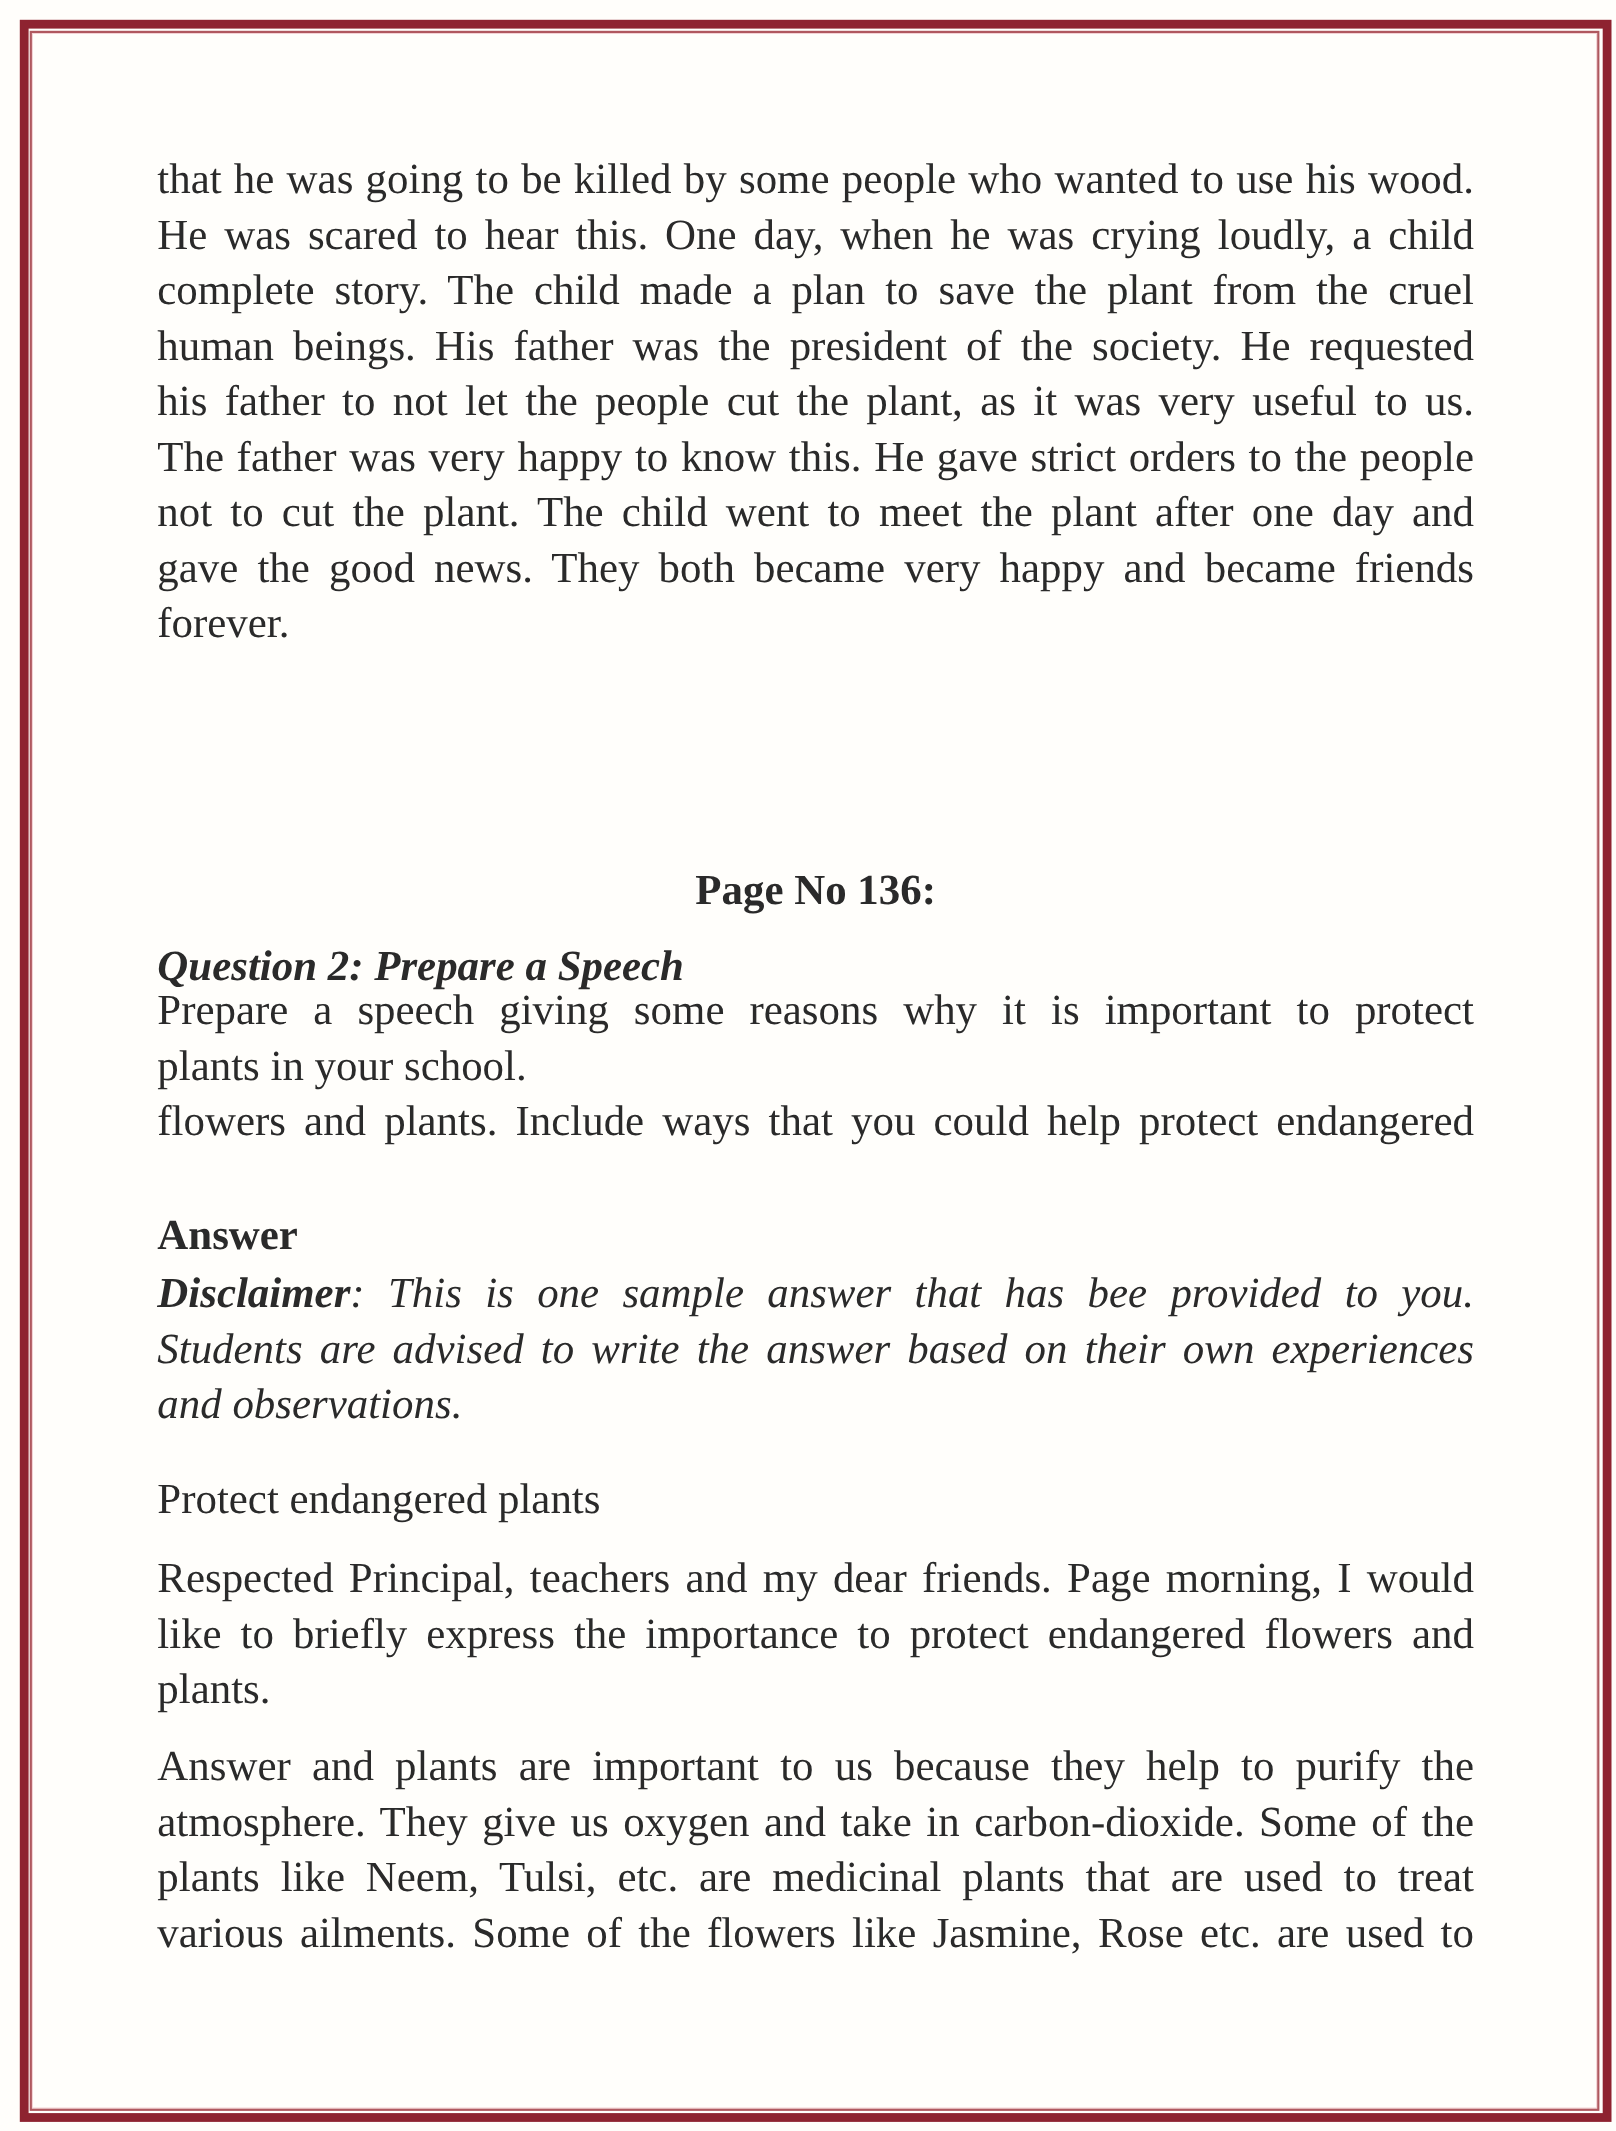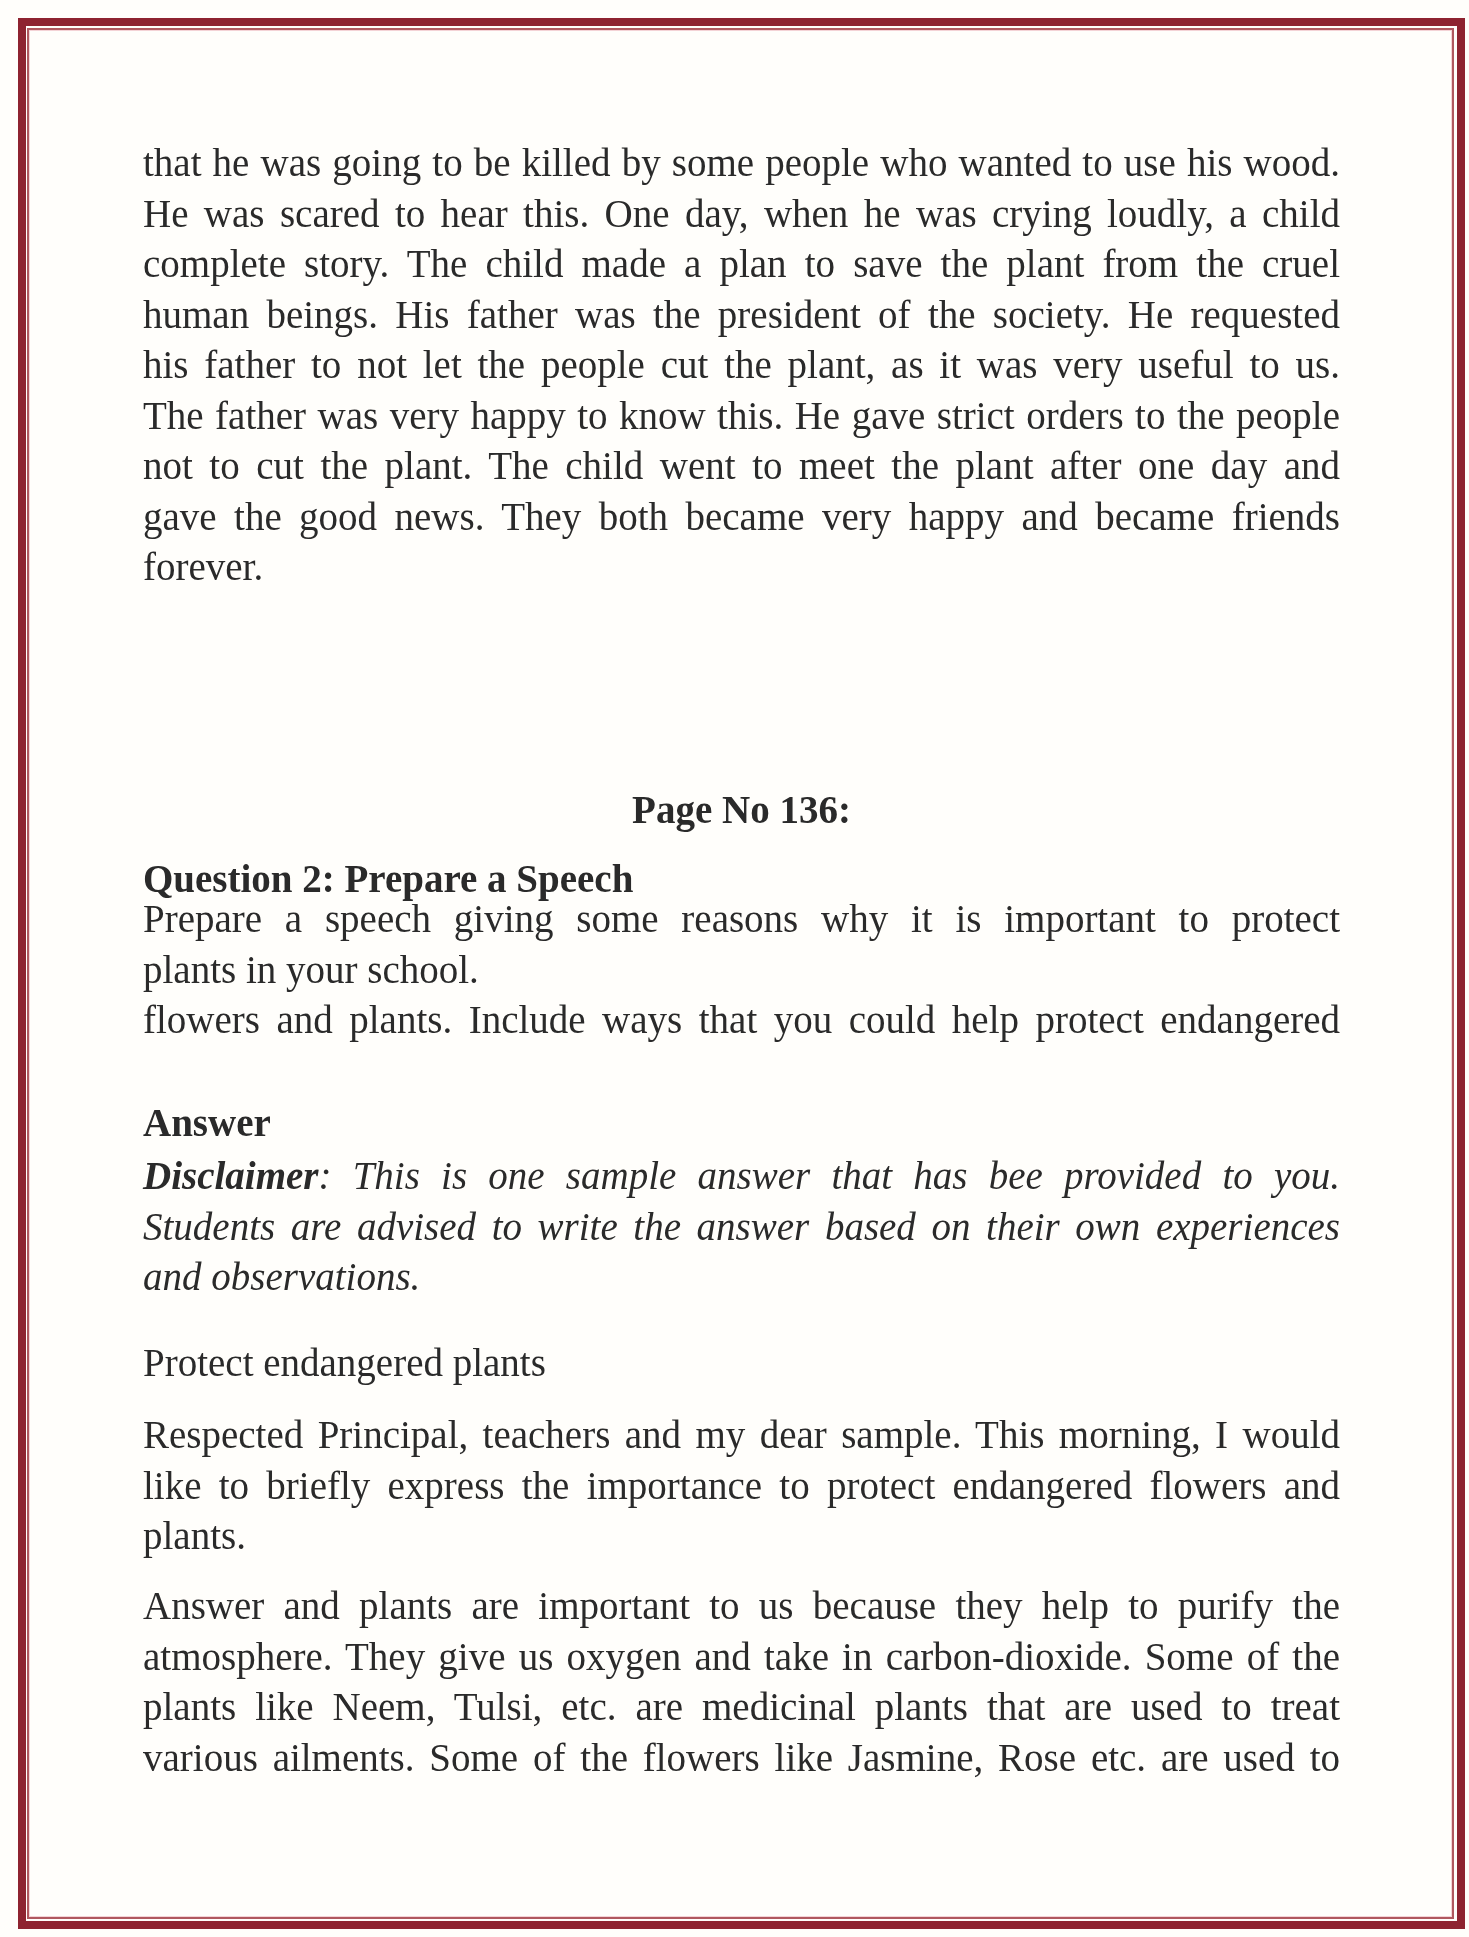--- a/index.html
+++ b/index.html
@@ -61,21 +61,21 @@
   <span class="line">The father was very happy to know this. He gave strict orders to the people</span>
   <span class="line">not to cut the plant. The child went to meet the plant after one day and</span>
   <span class="line">gave the good news. They both became very happy and became friends</span>
   <span class="line last">forever.</span>
 </div>
 
 <div class="block center bold" style="top:785px;">
   <span class="line">Page No 136:</span>
 </div>
 
-<div class="block bold" style="top:854px;">
+<div class="block bold" style="top:854px;font-style:italic;">
   <span class="line last">Question 2: Prepare a Speech</span>
 </div>
 
 <div class="block" style="top:894px;">
   <span class="line">Prepare a speech giving some reasons why it is important to protect</span>
   <span class="line last">plants in your school.</span>
   <span class="line">flowers and plants. Include ways that you could help protect endangered</span>
 </div>
 
 <div class="block bold" style="top:1098px;">
@@ -86,21 +86,21 @@
   <span class="line"><span class="bold">Disclaimer</span><span>: This is one sample answer that has bee provided to you.</span></span>
   <span class="line">Students are advised to write the answer based on their own experiences</span>
   <span class="line last">and observations.</span>
 </div>
 
 <div class="block" style="top:1338px;">
   <span class="line last">Protect endangered plants</span>
 </div>
 
 <div class="block" style="top:1410px;">
-  <span class="line">Respected Principal, teachers and my dear sample. This morning, I would</span>
+  <span class="line">Respected Principal, teachers and my dear friends. Page morning, I would</span>
   <span class="line">like to briefly express the importance to protect endangered flowers and</span>
   <span class="line last">plants.</span>
 </div>
 
 <div class="block" style="top:1581px;">
   <span class="line">Answer and plants are important to us because they help to purify the</span>
   <span class="line">atmosphere. They give us oxygen and take in carbon-dioxide. Some of the</span>
   <span class="line">plants like Neem, Tulsi, etc. are medicinal plants that are used to treat</span>
   <span class="line">various ailments. Some of the flowers like Jasmine, Rose etc. are used to</span>
 </div>

